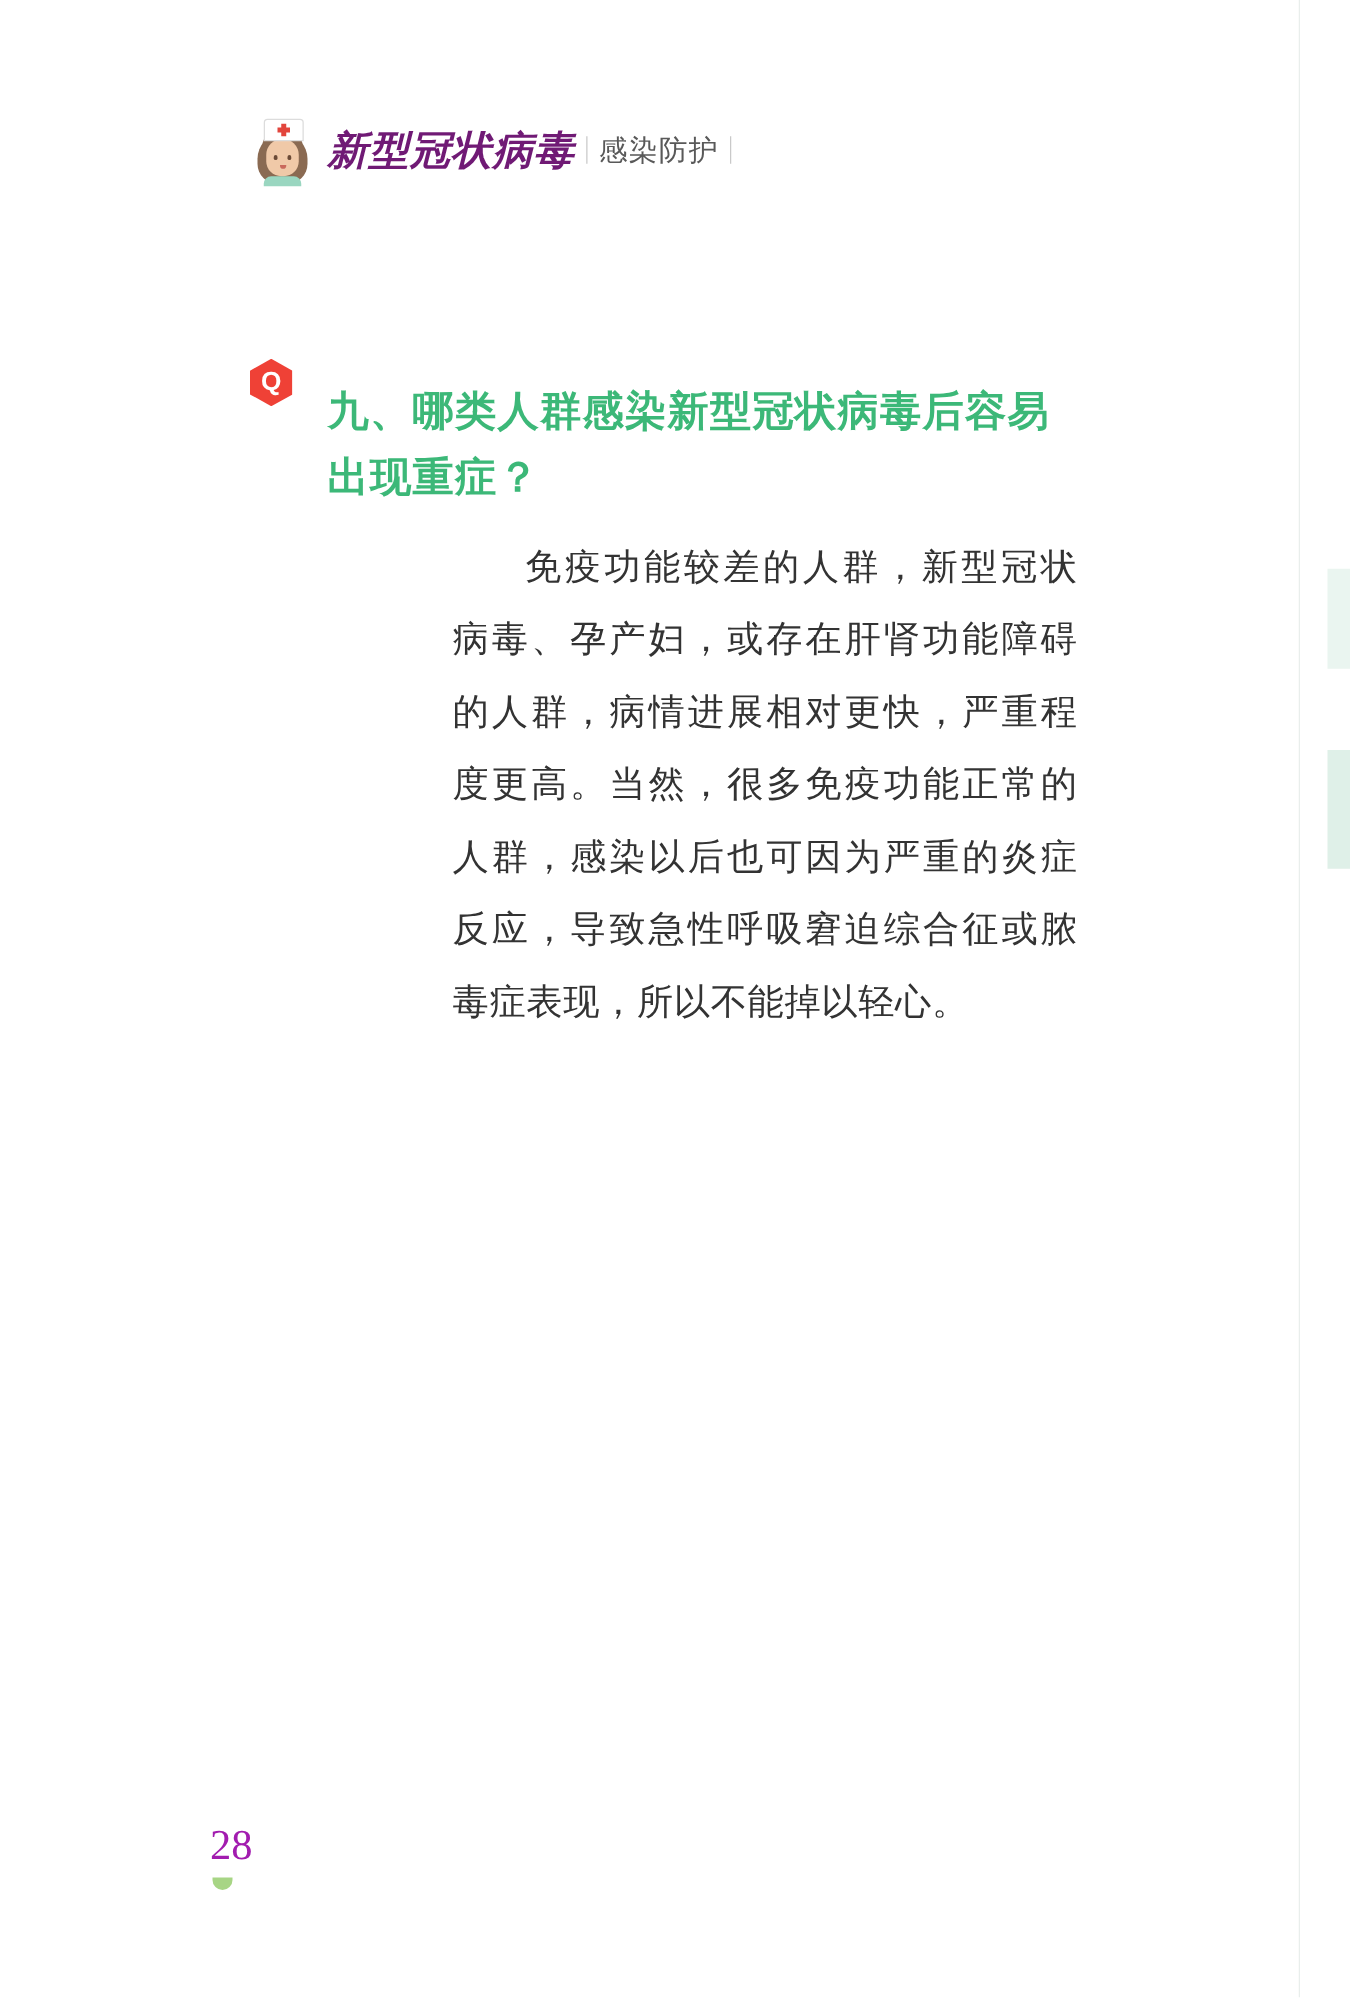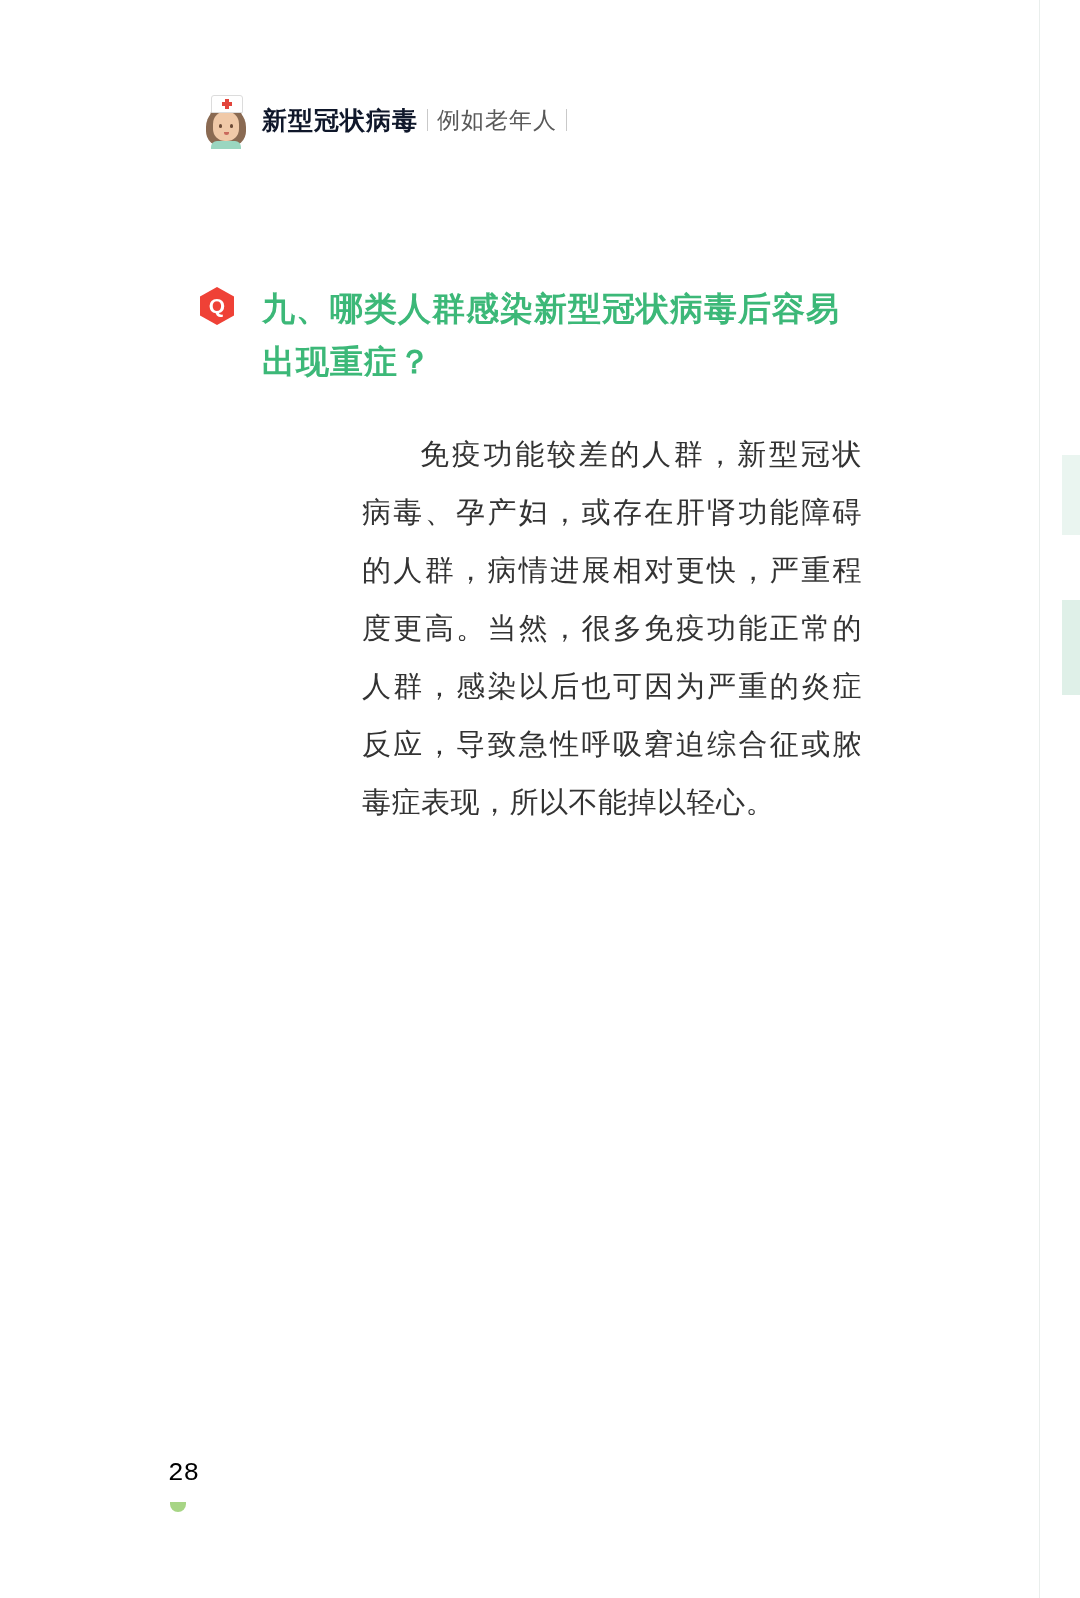--- a/index.html
+++ b/index.html
@@ -120,25 +120,26 @@
   }
   .nurse .body {
     position: absolute;
     left: 11px; top: 48px;
     width: 30px; height: 8px;
     background: #9ad6c0;
     border-radius: 6px 6px 0 0;
   }
 
   .header-title {
-    font-size: 25px;
+    font-size: 32px;
     font-weight: bold;
-    color: #0f172a;
+    color: #701a75;
     letter-spacing: 1px;
     line-height: 1;
+    font-style: italic;
   }
   .header-sep {
     display: inline-block;
     width: 1px;
     height: 22px;
     background: #c9c9c9;
     margin: 0 9px;
     vertical-align: -4px;
   }
   .header-sub {
@@ -175,20 +176,21 @@
     justify-content: center;
     font-family: "Liberation Sans", sans-serif;
   }
   .q-text {
     margin-left: 62px;
     font-size: 33px;
     font-weight: bold;
     color: #3cb878;
     line-height: 1.62;
     letter-spacing: 1px;
+    margin-top: 20px;
   }
 
   
   .body-copy {
     position: absolute;
     left: 362px;
     top: 425px;
     width: 500px;
     font-size: 29px;
     color: #333333;
@@ -196,23 +198,23 @@
     text-align: justify;
     text-indent: 2em;
     letter-spacing: 0.5px;
   }
 
   
   .page-number {
     position: absolute;
     left: 168px;
     top: 1458px;
-    font-size: 26px;
-    color: #000000;
-    font-family: Liberation Mono, monospace;
+    font-size: 34px;
+    color: #a21caf;
+    font-family: Liberation Serif, serif;
   }
   .footer-leaf {
     position: absolute;
     left: 170px;
     top: 1502px;
     width: 16px;
     height: 10px;
     background: #a7d585;
     border-radius: 0 0 10px 10px;
   }
@@ -229,21 +231,21 @@
       <div class="face"></div>
       <div class="eye l"></div>
       <div class="eye r"></div>
       <div class="mouth"></div>
       <div class="cap"></div>
       <div class="body"></div>
     </div>
     <div class="header-sub-wrap">
       <span class="header-title">新型冠状病毒</span>
       <span class="header-sep"></span>
-      <span class="header-sub">例如老年人</span>
+      <span class="header-sub">感染防护</span>
       <span class="header-sep"></span>
     </div>
   </div>
 
   <div class="q-block">
     <div class="q-badge">Q</div>
     <div class="q-text">九、哪类人群感染新型冠状病毒后容易出现重症？</div>
   </div>
 
   <div class="body-copy">免疫功能较差的人群，新型冠状病毒、孕产妇，或存在肝肾功能障碍的人群，病情进展相对更快，严重程度更高。当然，很多免疫功能正常的人群，感染以后也可因为严重的炎症反应，导致急性呼吸窘迫综合征或脓毒症表现，所以不能掉以轻心。</div>

